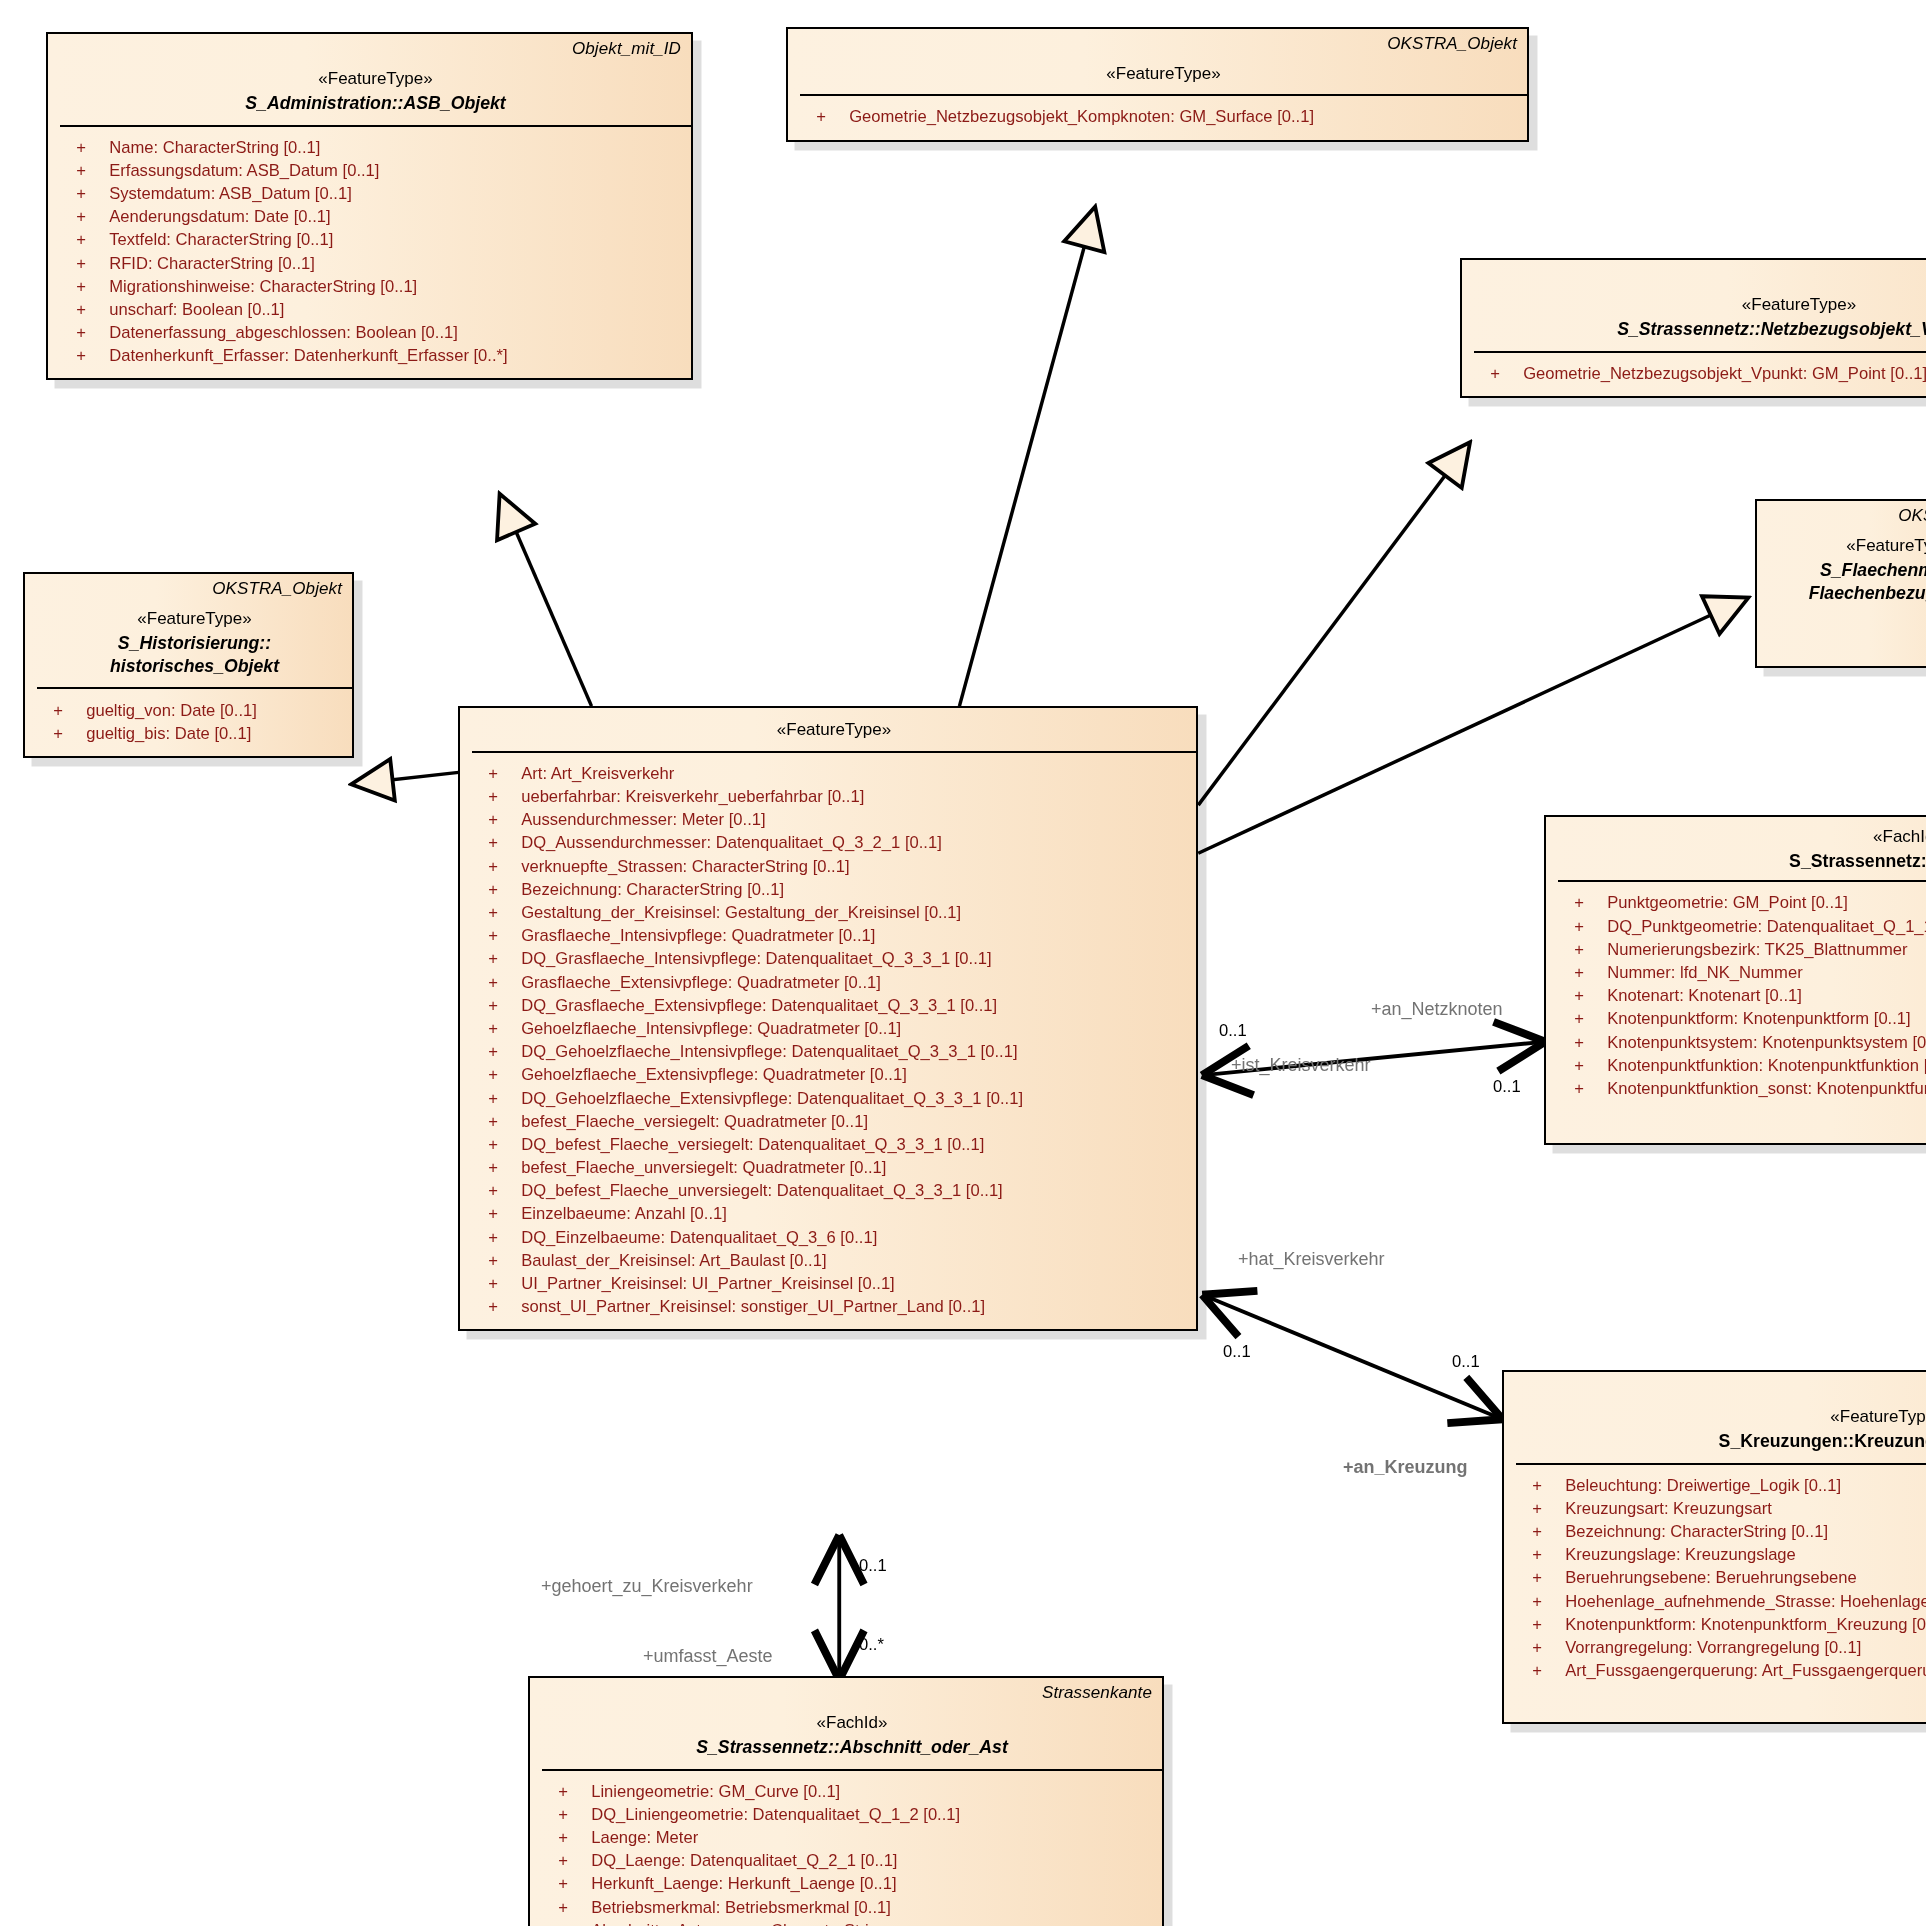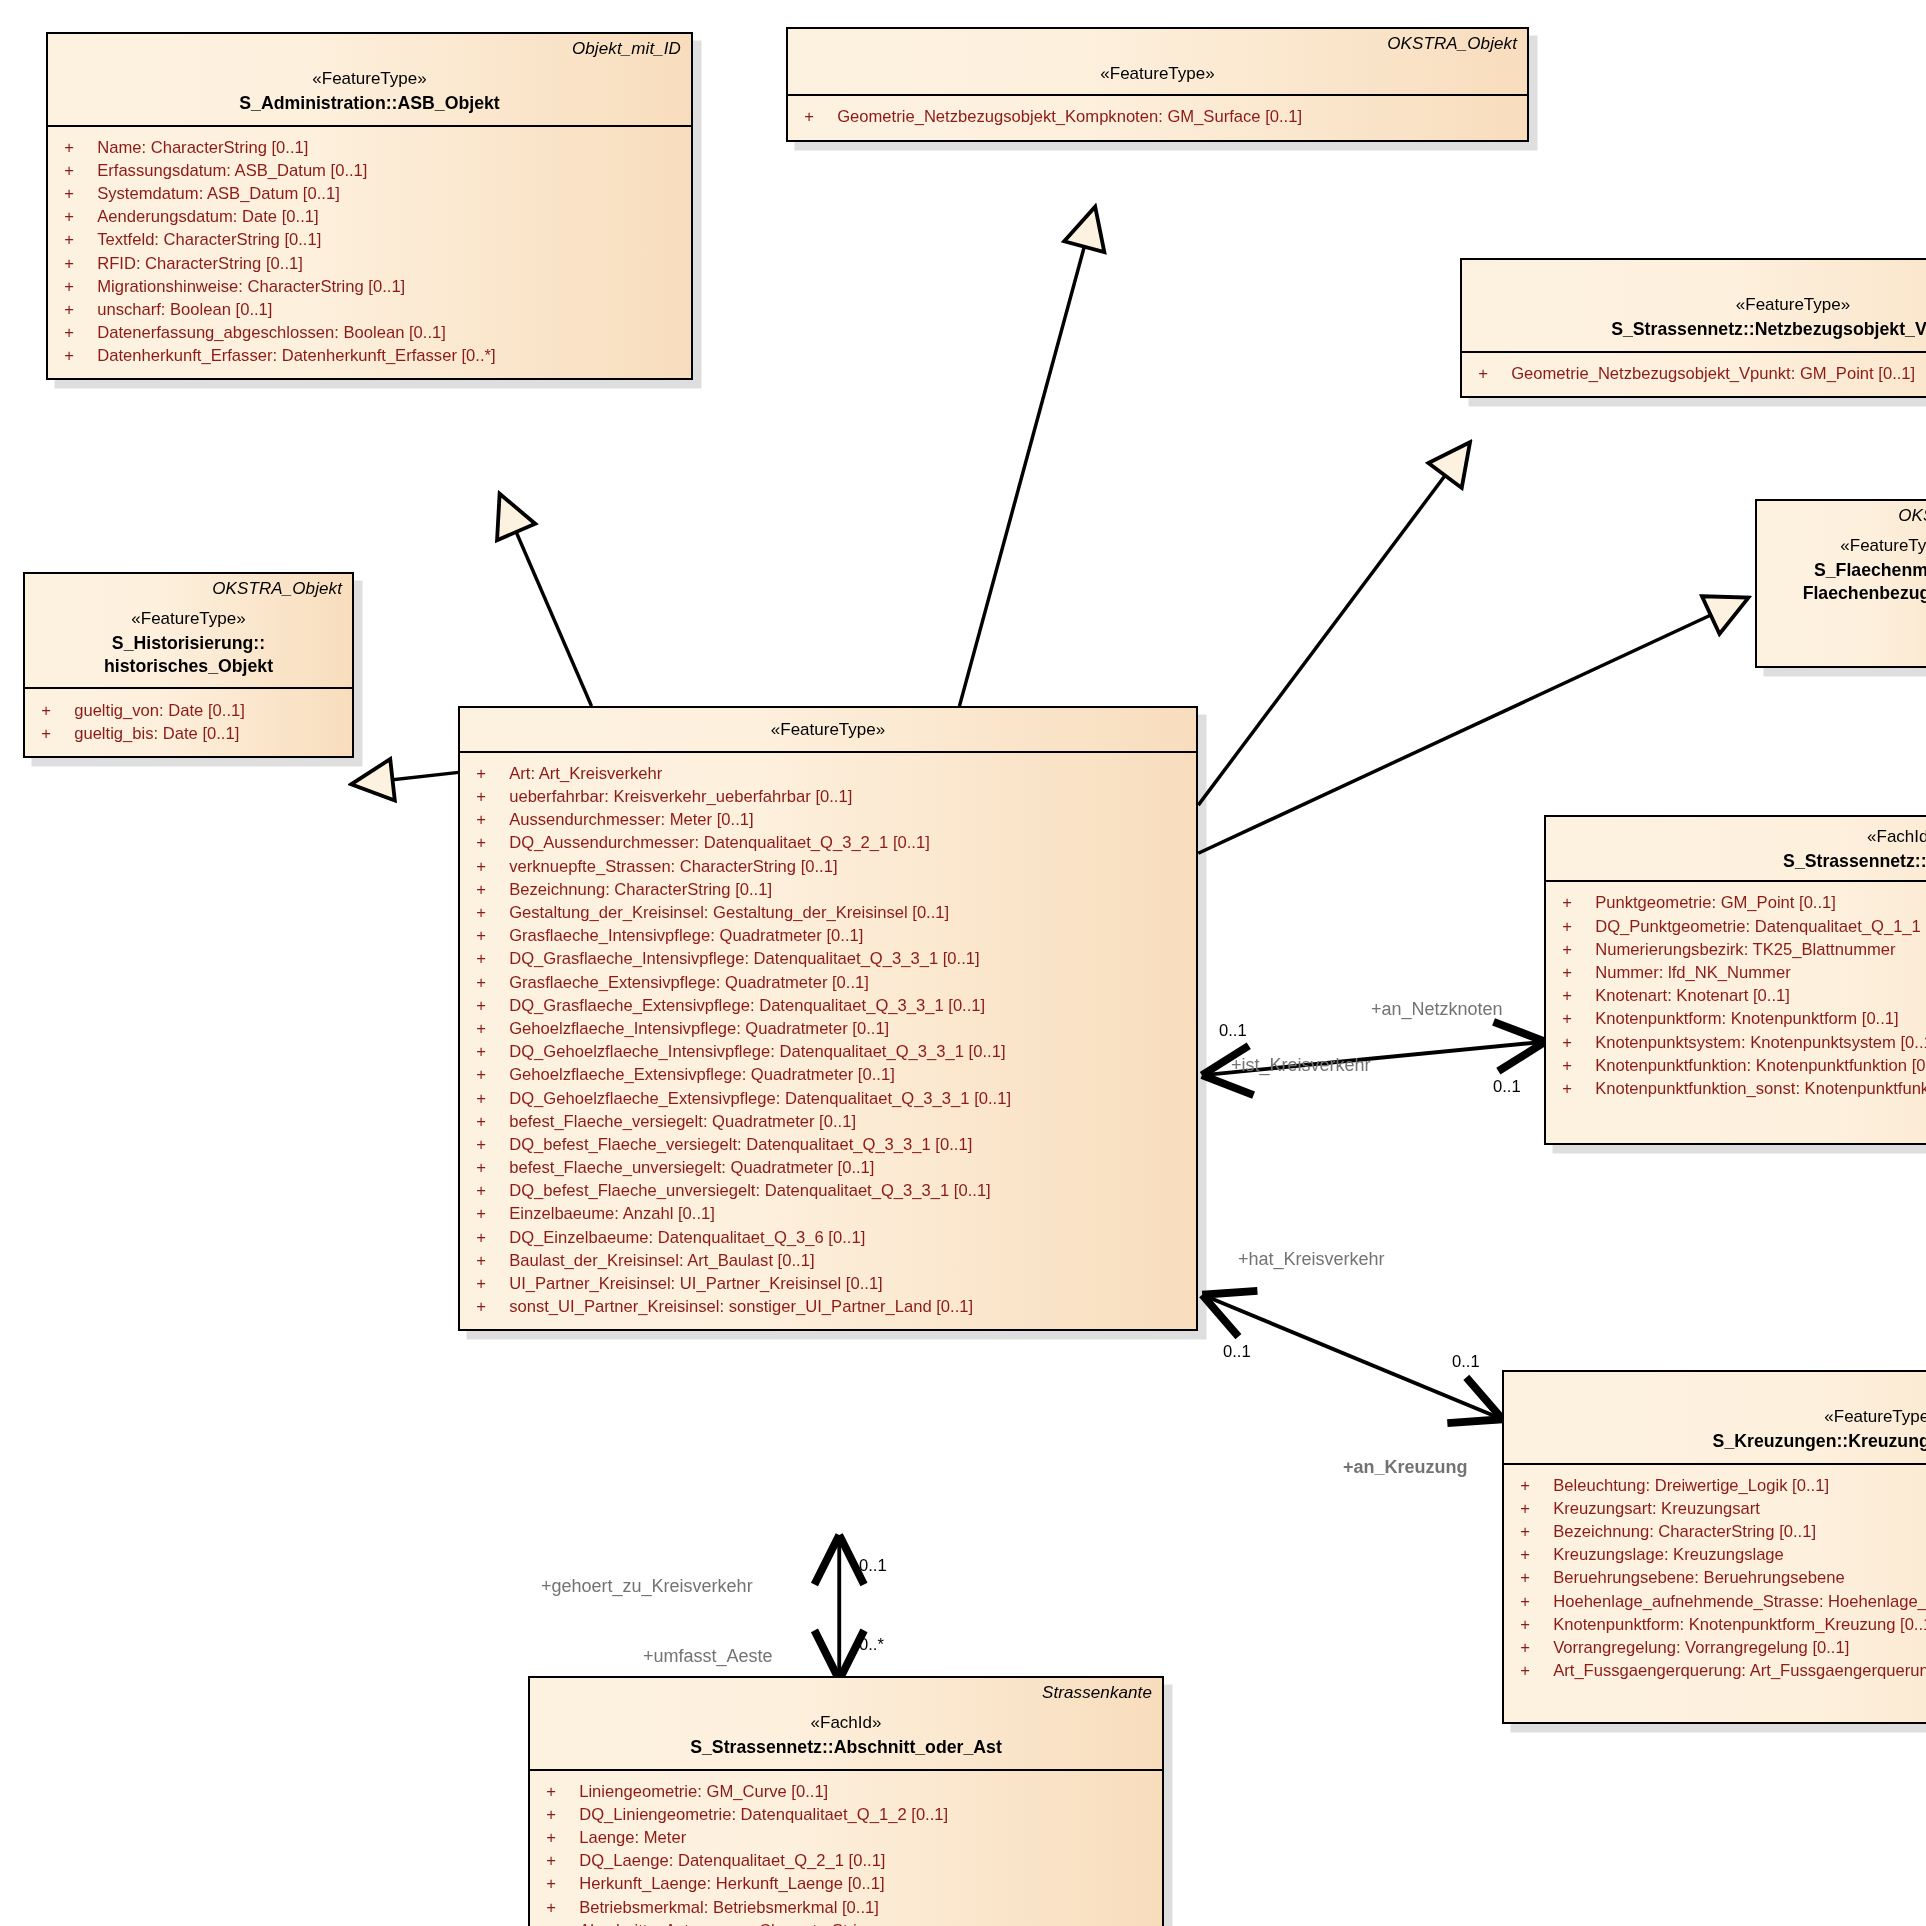--- a/index.html
+++ b/index.html
@@ -14,20 +14,21 @@
   svg#edges{position:absolute;left:0;top:0;width:2291px;height:2145px;pointer-events:none;}
 
   
   .cls{
     position:absolute;
     box-sizing:border-box;
     border:2.7px solid #000000;
     background:linear-gradient(to right,#fdf1e0 0%,#fdf0dd 40%,#f8ddbd 100%);
     box-shadow:8.5px 8.5px 0 0 rgba(0,0,0,0.13);
     z-index:5;
+    padding-left:12px;
   }
   .cls .head{
     position:relative;
     padding:5.4px 10px 10px 10px;
     border-bottom:2.7px solid #000000;
   }
   .cls.nocompartment .head{border-bottom:none;}
   .pkg{
     text-align:right;
     font-style:italic;
@@ -45,21 +46,21 @@
     line-height:1.2;
   }
   .cname{
     text-align:center;
     font-size:17.7px;
     font-weight:bold;
     color:#000;
     margin-top:3.1px;
     line-height:1.25;
   }
-  .cname.italic{}
+  .cname.italic{font-style:italic;}
   .attrs{
     padding:10px 7.7px 10px 7.7px;
   }
   .attr{
     display:flex;
     align-items:flex-start;
     color:#8c1a16;
     font-size:16.6px;
     line-height:1.0;
     padding:3.1px 0 3.5px 0;

